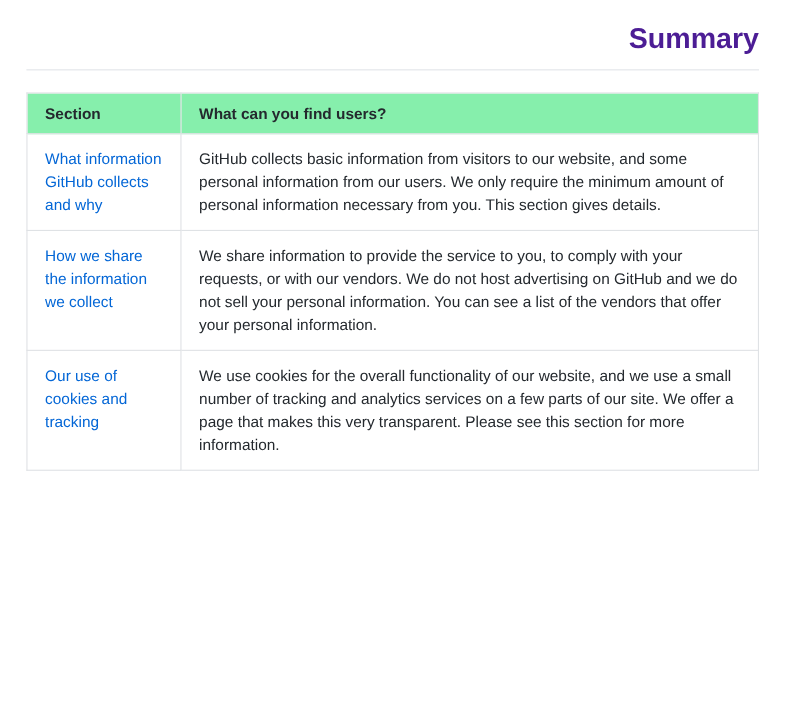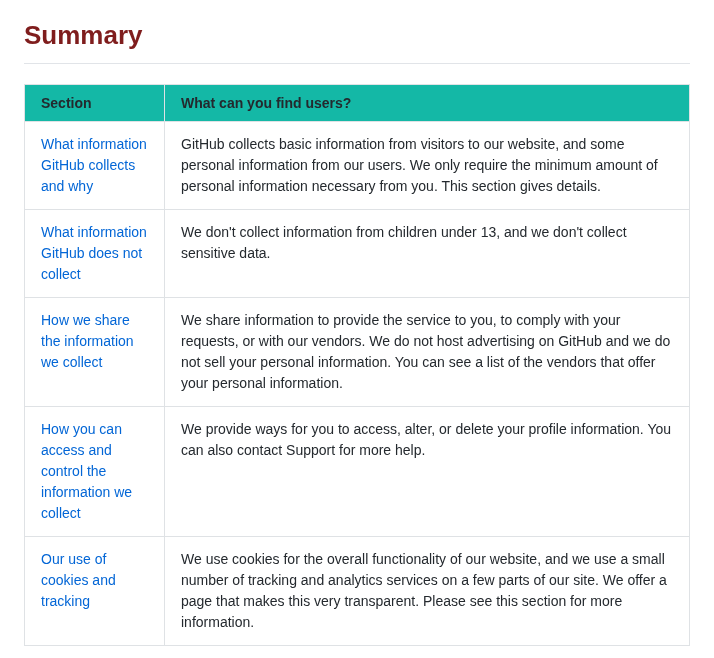--- a/index.html
+++ b/index.html
@@ -13,38 +13,39 @@
       font-size: 14px;
       color: #24292e;
       background: #ffffff;
       padding: 20px 24px;
       width: 714px;
     }
 
     .page-title {
       font-size: 26px;
       font-weight: 600;
-      color: #7f1d1d;
+      color: #4c1d95;
       margin-bottom: 12px;
+      text-align: right;
     }
 
     .title-divider {
       border: none;
       border-top: 1px solid #e1e4e8;
       margin-bottom: 20px;
     }
 
     table {
       width: 100%;
       border-collapse: collapse;
       border: 1px solid #dfe2e5;
     }
 
     thead tr {
-      background-color: #14b8a6;
+      background-color: #86efac;
     }
 
     th {
       padding: 10px 16px;
       font-size: 14px;
       font-weight: 600;
       color: #24292e;
       border: 1px solid #dfe2e5;
       text-align: left;
     }
@@ -84,29 +85,21 @@
       <th>Section</th>
       <th>What can you find users?</th>
     </tr>
   </thead>
   <tbody id="table-body">
   <tr>
         <td><a class="section-link" href="#">What information GitHub collects and why</a></td>
         <td>GitHub collects basic information from visitors to our website, and some personal information from our users. We only require the minimum amount of personal information necessary from you. This section gives details.</td>
       </tr>
       <tr>
-        <td><a class="section-link" href="#">What information GitHub does not collect</a></td>
-        <td>We don't collect information from children under 13, and we don't collect sensitive data.</td>
-      </tr>
-      <tr>
         <td><a class="section-link" href="#">How we share the information we collect</a></td>
         <td>We share information to provide the service to you, to comply with your requests, or with our vendors. We do not host advertising on GitHub and we do not sell your personal information. You can see a list of the vendors that offer your personal information.</td>
-      </tr>
-      <tr>
-        <td><a class="section-link" href="#">How you can access and control the information we collect</a></td>
-        <td>We provide ways for you to access, alter, or delete your profile information. You can also contact Support for more help.</td>
       </tr>
       <tr>
         <td><a class="section-link" href="#">Our use of cookies and tracking</a></td>
         <td>We use cookies for the overall functionality of our website, and we use a small number of tracking and analytics services on a few parts of our site. We offer a page that makes this very transparent. Please see this section for more information.</td>
       </tr>
     </tbody>
 </table>
 
 </body></html>

